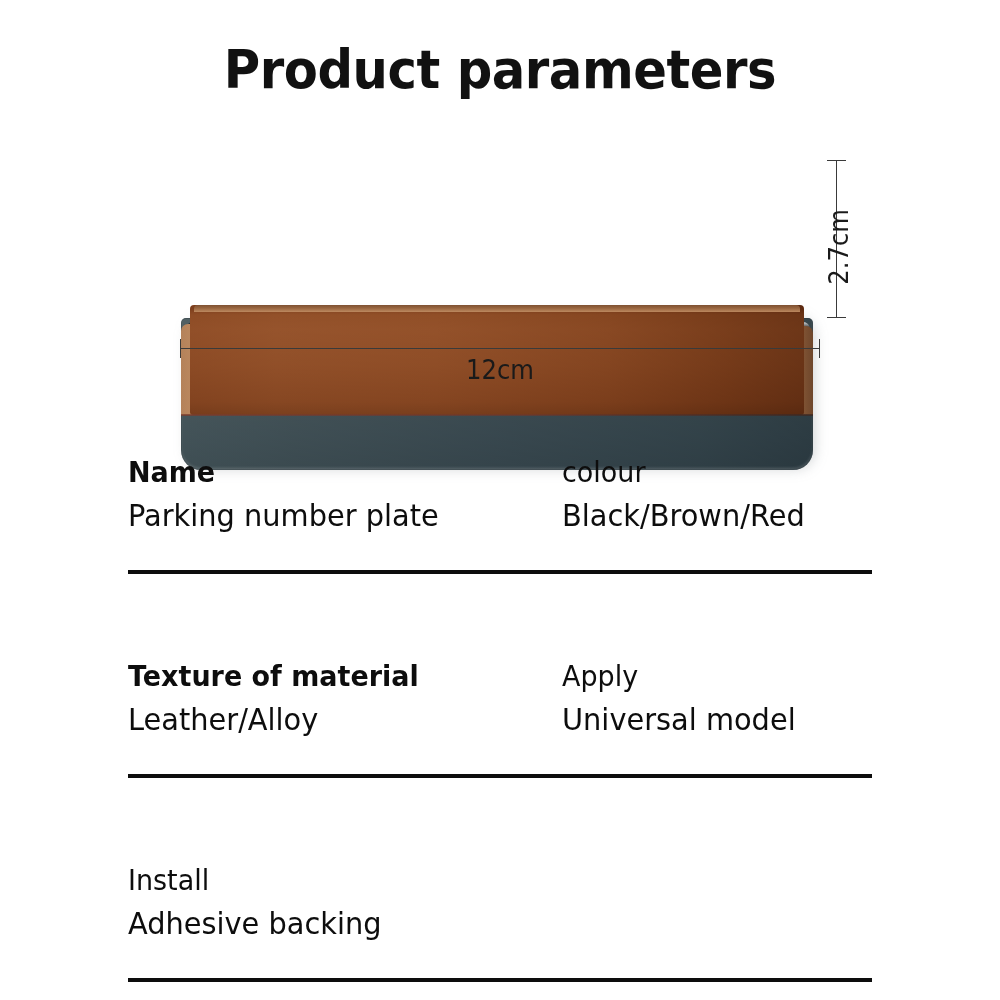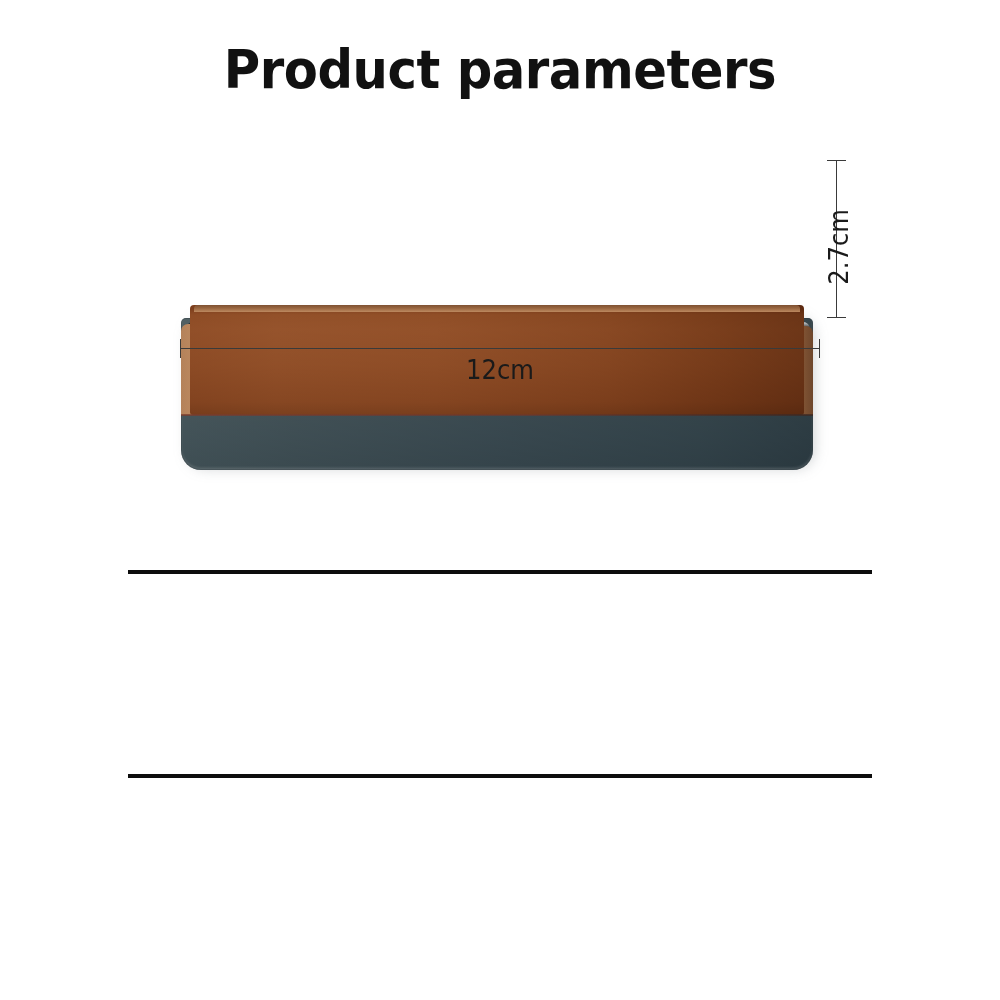--- a/index.html
+++ b/index.html
@@ -339,23 +339,50 @@
 <div class="dim-height">
   <div class="line"></div>
   <div class="cap top"></div>
   <div class="cap bottom"></div>
 </div>
 <div class="dim-height-label">2.7cm</div>
 
 <div class="specs">
 
   <div class="spec-row">
-    <div class="spec-divider"></div>
-  </div>
-
-
-  <div class="spec-row">
     <div class="spec-cols">
+      <div class="spec-cell">
+        <div class="spec-label">Name</div>
+        <div class="spec-value">Parking number plate</div>
+      </div>
+      <div class="spec-cell right">
+        <div class="spec-label normal">colour</div>
+        <div class="spec-value">Black/Brown/Red</div>
+      </div>
     </div>
     <div class="spec-divider"></div>
   </div>
 
+  <div class="spec-row">
+    <div class="spec-cols">
+      <div class="spec-cell">
+        <div class="spec-label">Texture of material</div>
+        <div class="spec-value">Leather/Alloy</div>
+      </div>
+      <div class="spec-cell right">
+        <div class="spec-label normal">Apply</div>
+        <div class="spec-value">Universal model</div>
+      </div>
+    </div>
+    <div class="spec-divider"></div>
+  </div>
+
+  <div class="spec-row">
+    <div class="spec-cols">
+      <div class="spec-cell right">
+        <div class="spec-label normal">Install</div>
+        <div class="spec-value">Adhesive backing</div>
+      </div>
+    </div>
+    <div class="spec-divider"></div>
+  </div>
+
 </div>
 
 </body></html>

